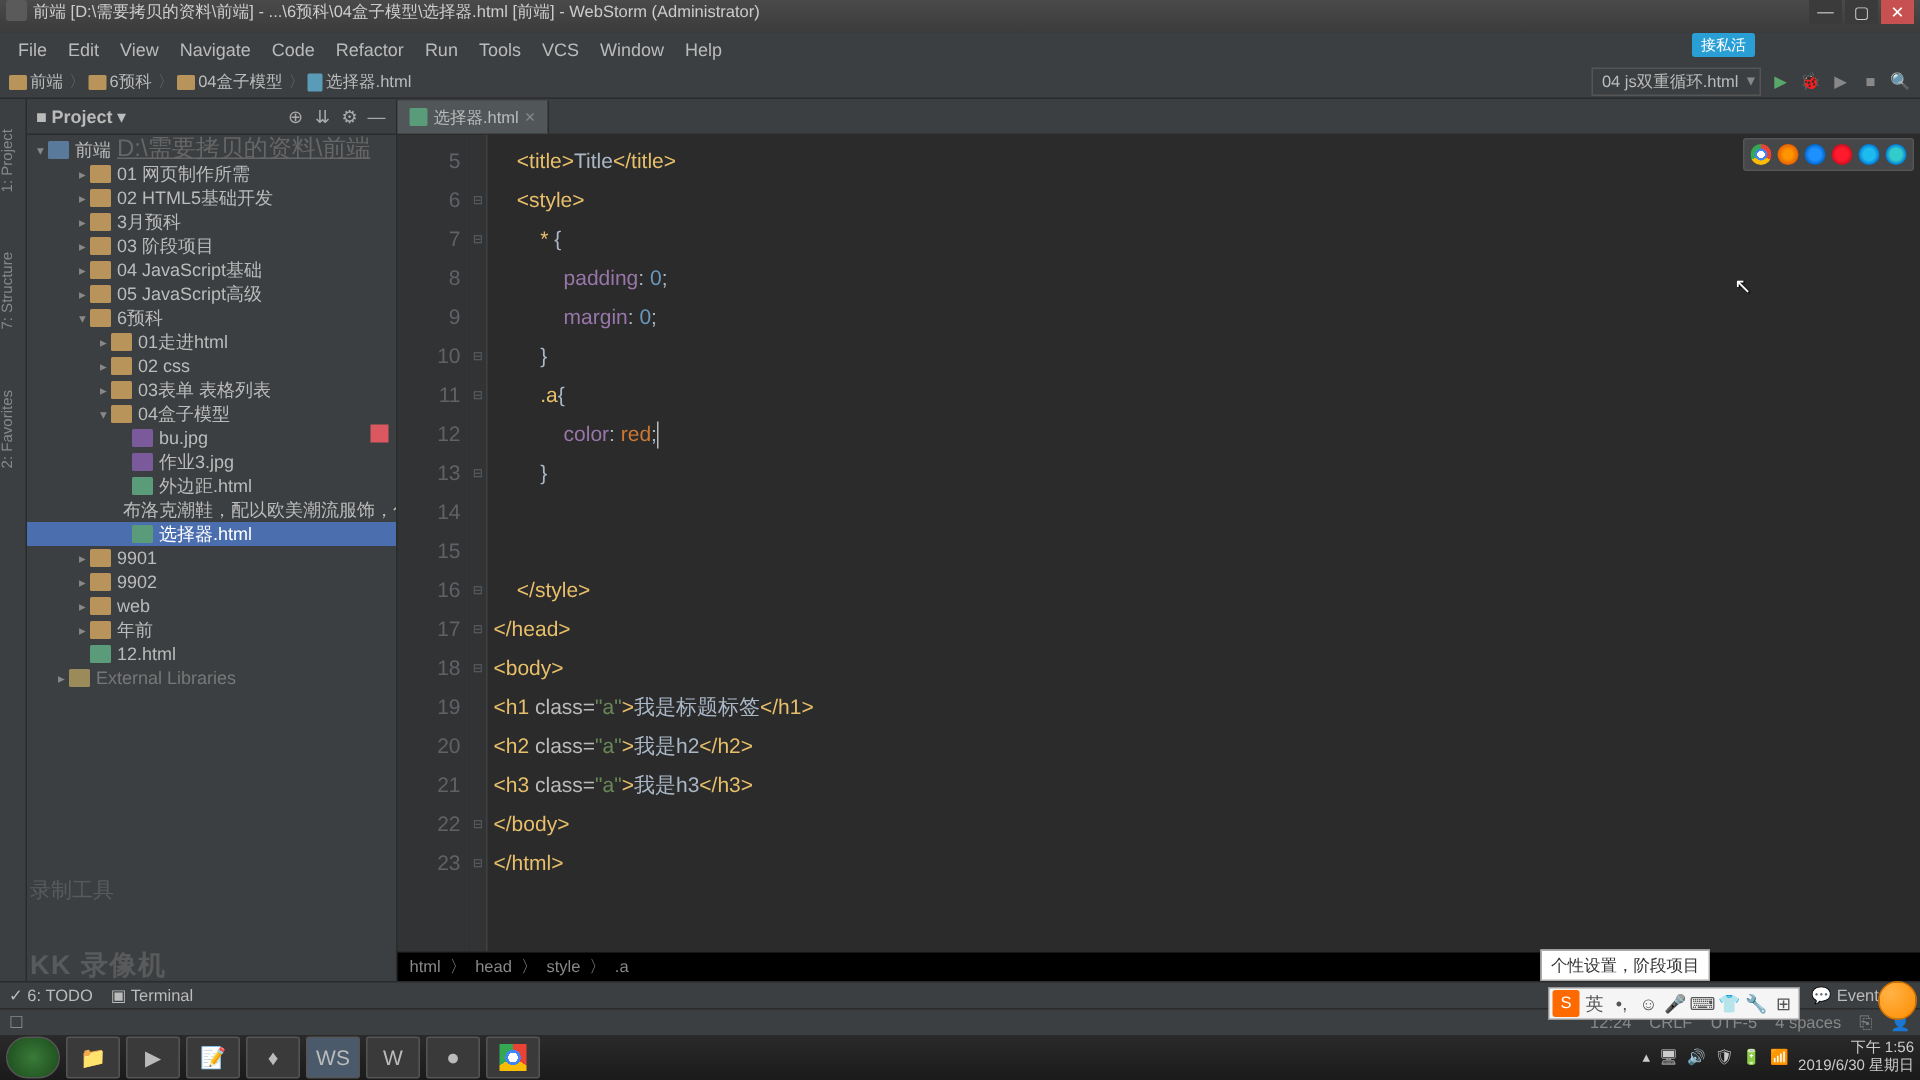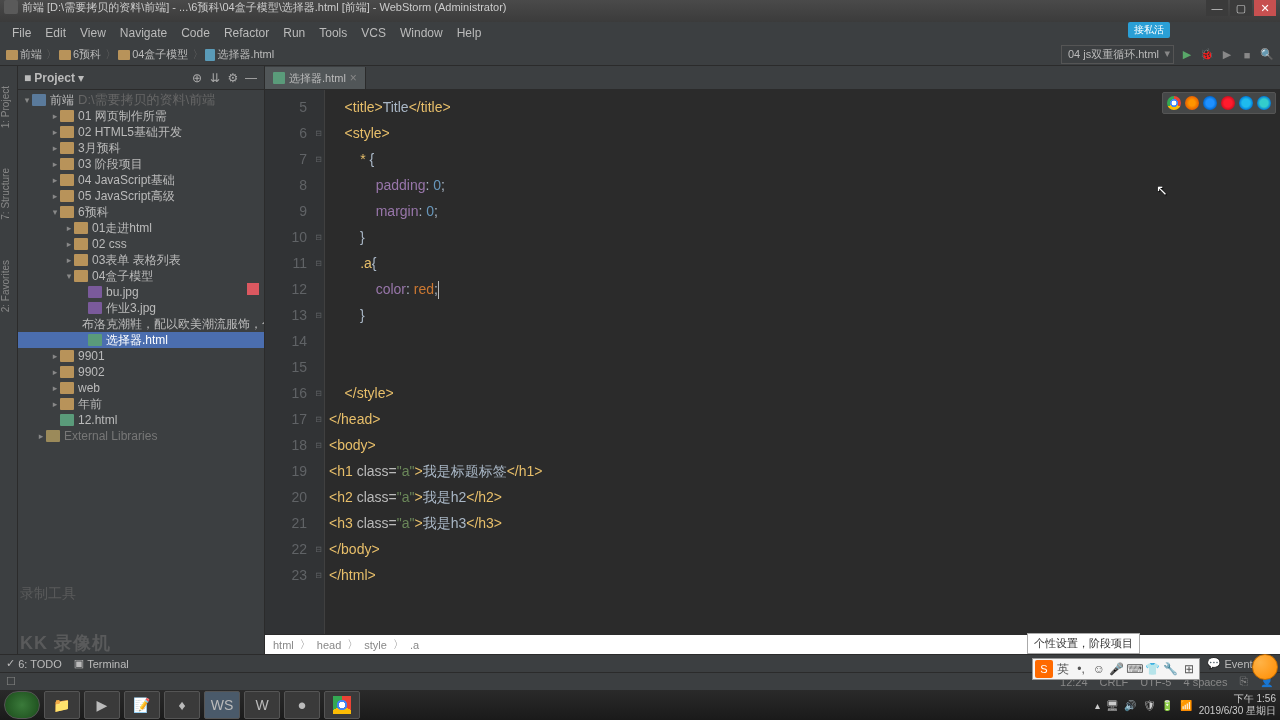--- a/index.html
+++ b/index.html
@@ -47,21 +47,21 @@
 .tree-item { display:flex; align-items:center; height:16px; padding-right:4px; white-space:nowrap; cursor:pointer; }
 .tree-item.selected { background:#4b6eaf; color:#fff; }
 .tree-arrow { width:10px; text-align:center; color:#888; font-size:9px; }
 .tree-ico { width:14px; height:12px; margin-right:4px; border-radius:1px; }
 .ico-folder { background:#b8935a; }
 .ico-module { background:#5a7a9b; }
 .ico-img { background:#7a5a9b; }
 .ico-html { background:#5a9b7a; }
 .ico-lib { background:#9b8a5a; }
 .tree-muted { color:#777; }
-.muted-path { color:#666; font-size:13px; margin-left:4px; }
+.muted-path { color:#666; font-size:16px; margin-left:4px;text-decoration:underline; }
 
 
 .editor-area { flex:1; display:flex; flex-direction:column; background:#2b2b2b; position:relative; }
 .tabs { height:24px; background:#3c3f41; display:flex; align-items:flex-end; border-bottom:1px solid #2b2b2b; }
 .tab { height:22px; background:#515658; padding:0 8px; display:flex; align-items:center; gap:4px; font-size:11px; border-right:1px solid #2b2b2b; }
 .tab .close { color:#888; font-size:12px; }
 
 .editor-body { flex:1; display:flex; font-family:Consolas,monospace; font-size:14px; position:relative; }
 .gutter { width:48px; background:#313335; text-align:right; color:#606366; padding:4px 6px 4px 0; line-height:26px; user-select:none; }
 .gutter .ln { height:26px; position:relative; }
@@ -73,21 +73,21 @@
 .c-tag { color:#e8bf6a; }
 .c-attr { color:#bababa; }
 .c-str { color:#6a8759; }
 .c-sel { color:#e8bf6a; }
 .c-prop { color:#9876aa; }
 .c-num { color:#6897bb; }
 .c-kw { color:#cc7832; }
 .cursor { display:inline-block; width:1px; height:18px; background:#bbb; vertical-align:middle; animation:blink 1s infinite; }
 @keyframes blink { 50% { opacity:0; } }
 
-.breadcrumb-bar { height:20px; background:#ffffff; border-top:1px solid #2b2b2b; display:flex; align-items:center; padding:0 8px; font-size:11px; color:#888; gap:6px;text-align:right; }
+.breadcrumb-bar { height:20px; background:#000000; border-top:1px solid #2b2b2b; display:flex; align-items:center; padding:0 8px; font-size:11px; color:#888; gap:6px;text-align:right; }
 .breadcrumb-bar span { cursor:pointer; }
 
 
 .browser-bar { position:absolute; top:26px; right:4px; background:#454748; border:1px solid #555; padding:3px 4px; display:flex; gap:4px; border-radius:2px; }
 .browser-bar .bi { width:14px; height:14px; border-radius:50%; }
 .bi-chrome { background:radial-gradient(circle,#fff 25%,#4285f4 26% 40%,transparent 41%),conic-gradient(#ea4335 0 120deg,#fbbc05 120deg 240deg,#34a853 240deg); }
 .bi-ff { background:radial-gradient(circle,#ff9500 30%,#e66000 70%); }
 .bi-safari { background:radial-gradient(circle,#1e90ff 40%,#0066cc 70%); }
 .bi-opera { background:radial-gradient(circle,#ff1b2d 40%,#cc0f1f 70%); }
 .bi-ie { background:radial-gradient(circle,#1ebbee 40%,#0078d7 70%); }
@@ -266,20 +266,25 @@
         </div>
         <div class="tree-item" style="padding-left: 60px;">
           <span class="tree-arrow"></span>
           <div class="tree-ico ico-img"></div>
           <span>bu.jpg</span>
         </div>
         <div class="tree-item" style="padding-left: 60px;">
           <span class="tree-arrow"></span>
           <div class="tree-ico ico-img"></div>
           <span>作业3.jpg</span>
+        </div>
+        <div class="tree-item" style="padding-left: 60px;">
+          <span class="tree-arrow"></span>
+          <div class="tree-ico ico-html"></div>
+          <span>外边距.html</span>
         </div>
         <div class="tree-item" style="padding-left: 60px;">
           <span class="tree-arrow"></span>
           <div class="tree-ico ico-html"></div>
           <span>布洛克潮鞋，配以欧美潮流服饰，色彩</span>
         </div>
         <div class="tree-item selected" style="padding-left: 60px;">
           <span class="tree-arrow"></span>
           <div class="tree-ico ico-html"></div>
           <span>选择器.html</span>

